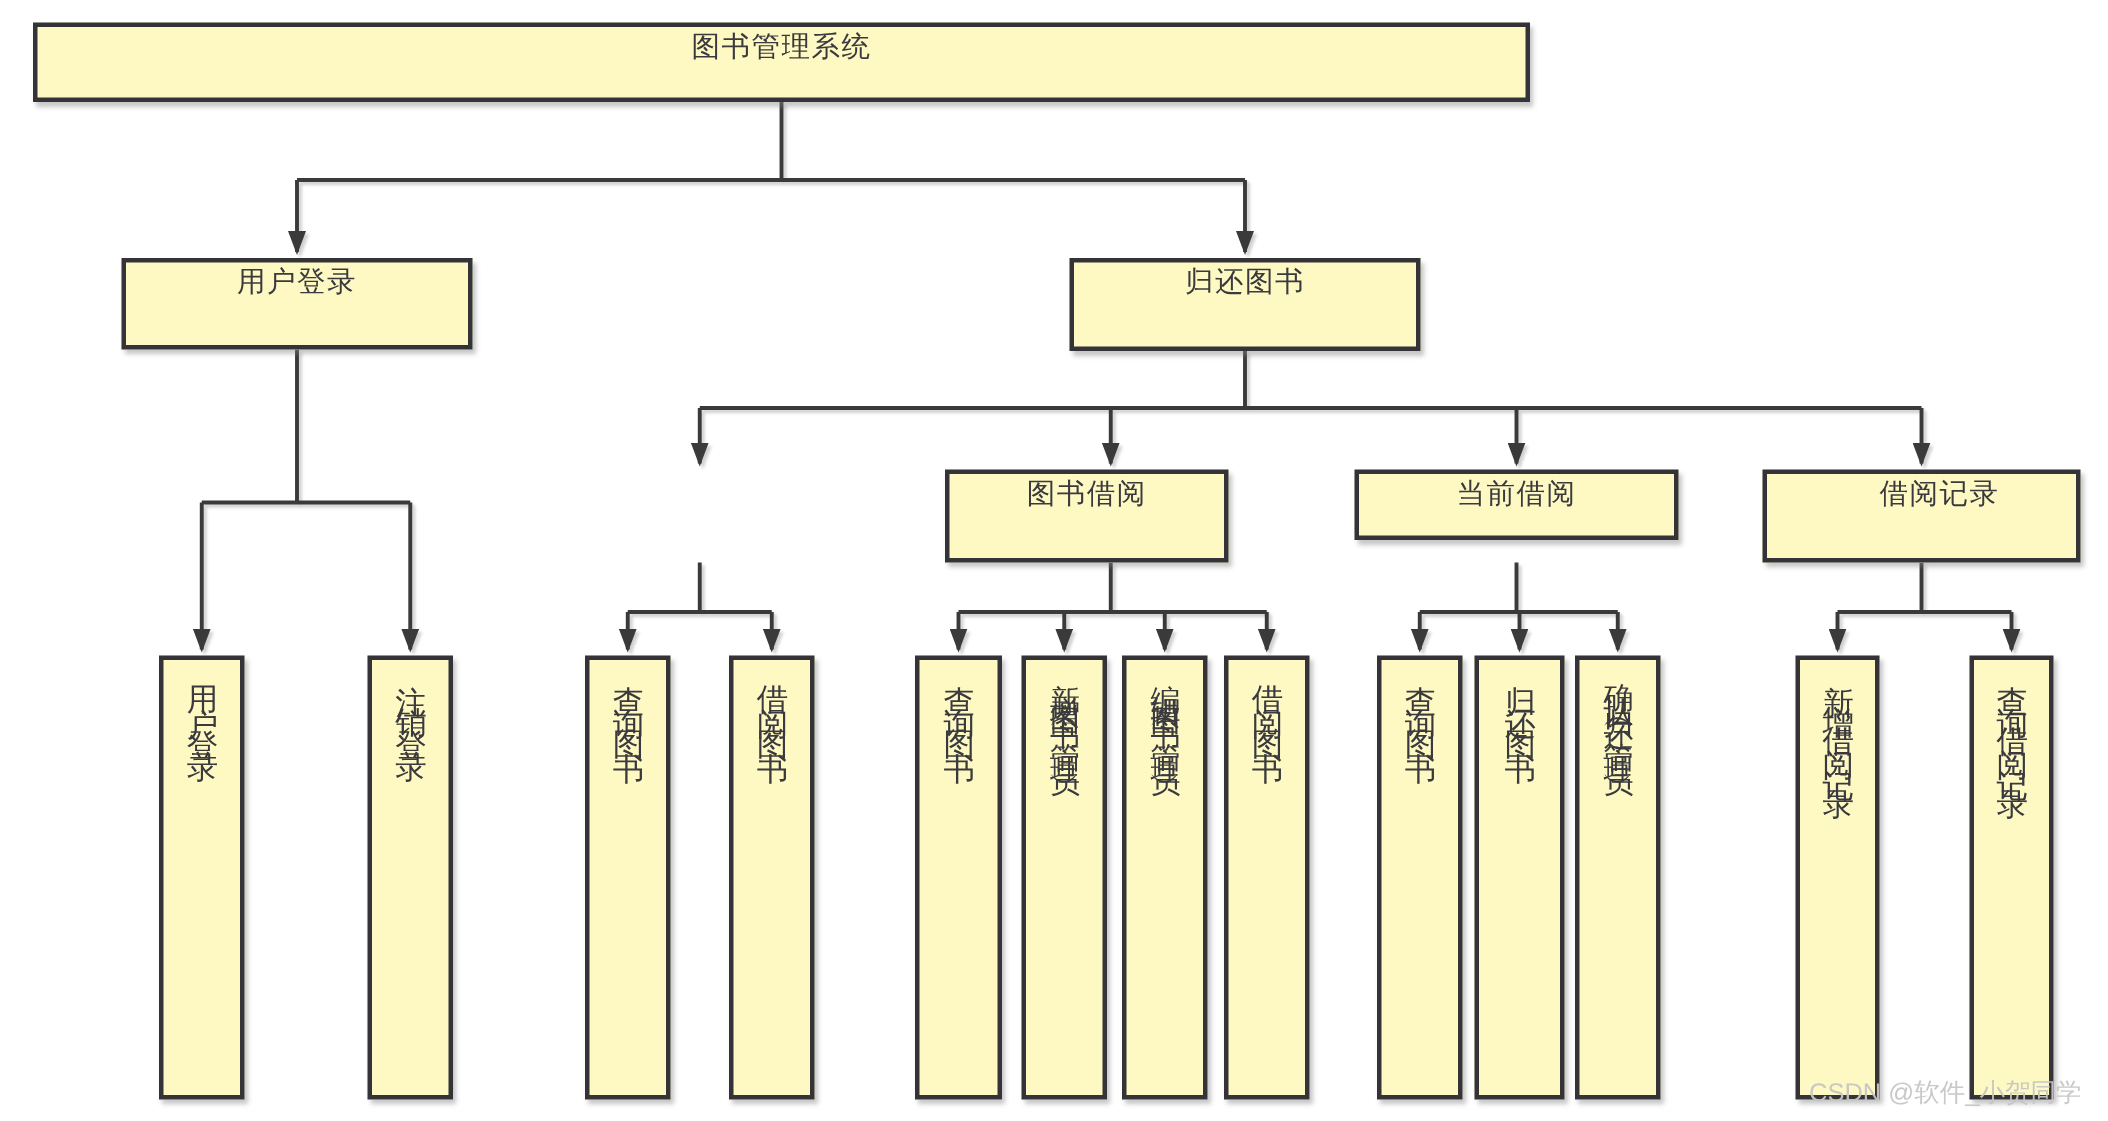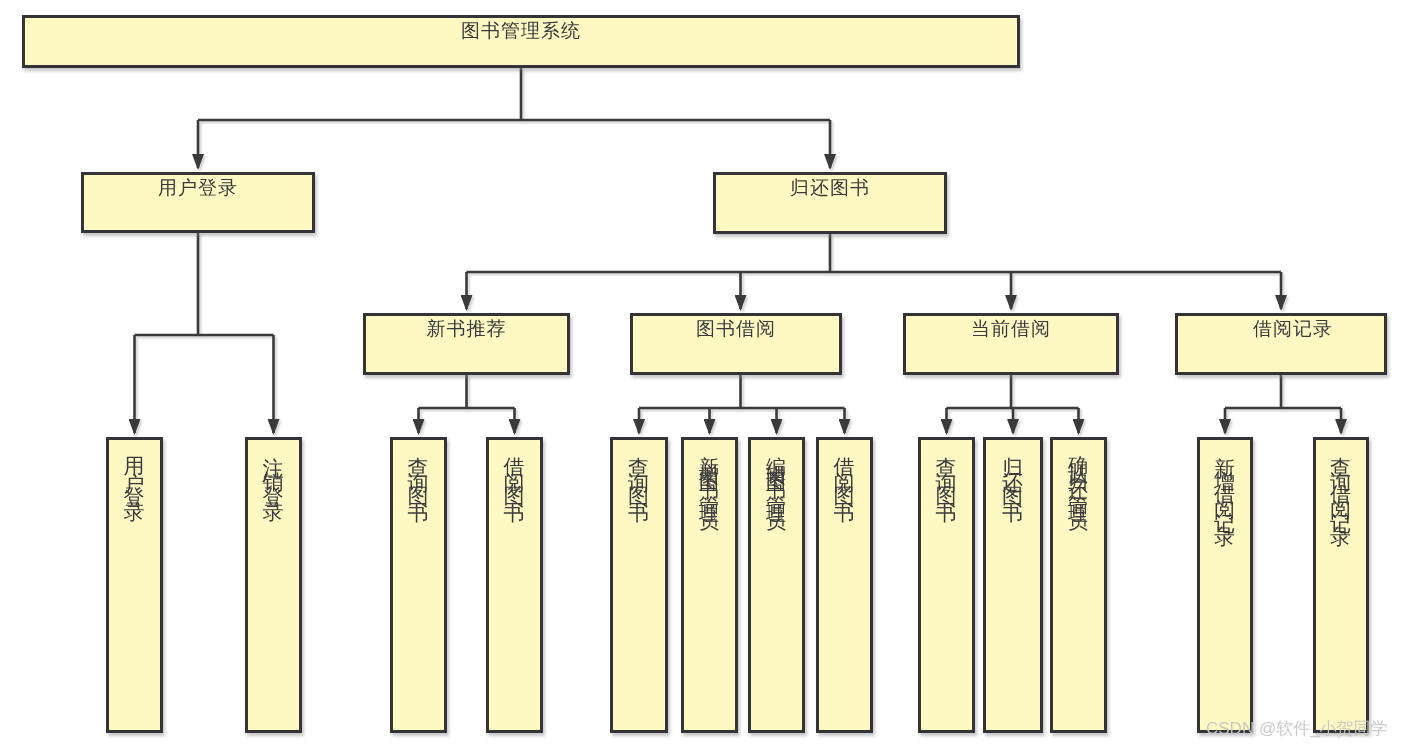--- a/index.html
+++ b/index.html
@@ -78,27 +78,24 @@
     <span class="hlabel">图书管理系统</span>
   </div>
 
   <div class="box" style="left:81px;top:172px;width:234px;height:61px;">
     <span class="hlabel">用户登录</span>
   </div>
   <div class="box" style="left:713px;top:172px;width:234px;height:62px;">
     <span class="hlabel">归还图书</span>
   </div>
 
-  <div class="box" style="left:363px;top:313px;width:207px;height:62px;">
-    <span class="hlabel">新书推荐</span>
-  </div>
-  <div class="box" style="left:630px;top:313px;width:212px;height:62px;">
+  <div class="box" style="left:630px;top:313px;width:189px;height:62px;">
     <span class="hlabel">图书借阅</span>
   </div>
-  <div class="box" style="left:903px;top:313px;width:216px;height:62px;">
+  <div class="box" style="left:903px;top:313px;width:216px;height:47px;">
     <span class="hlabel">当前借阅</span>
   </div>
   <div class="box" style="left:1175px;top:313px;width:212px;height:62px;padding-left:24px;">
     <span class="hlabel">借阅记录</span>
   </div>
 
   <div class="box" style="left:106px;top:437px;width:57px;height:296px;">
     <span class="vlabel">用户登录</span>
   </div>
   <div class="box" style="left:245px;top:437px;width:57px;height:296px;">

